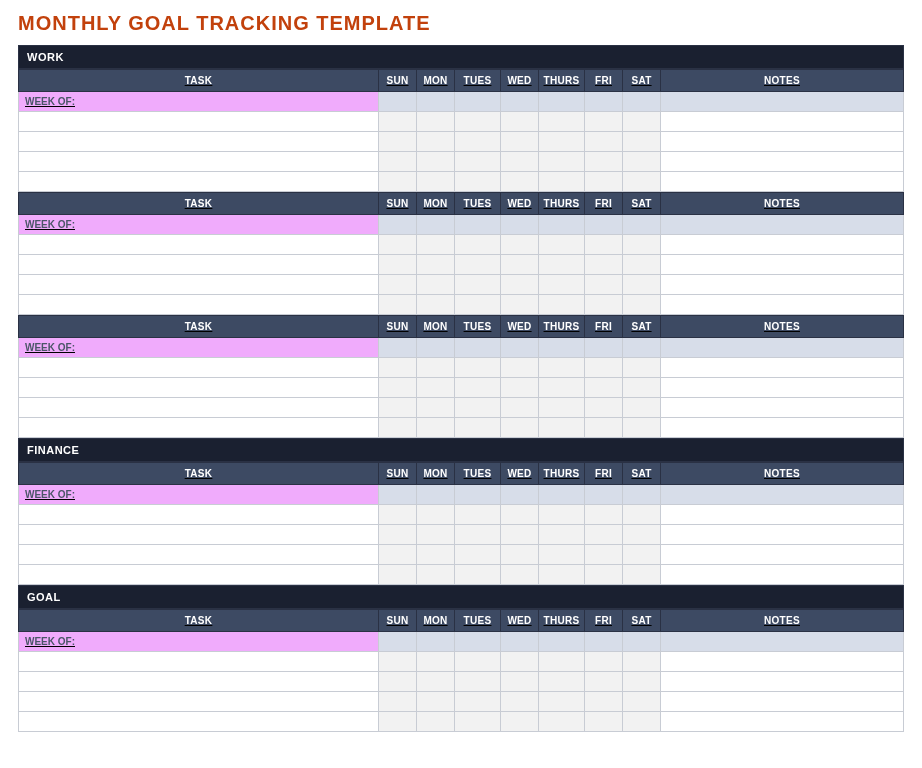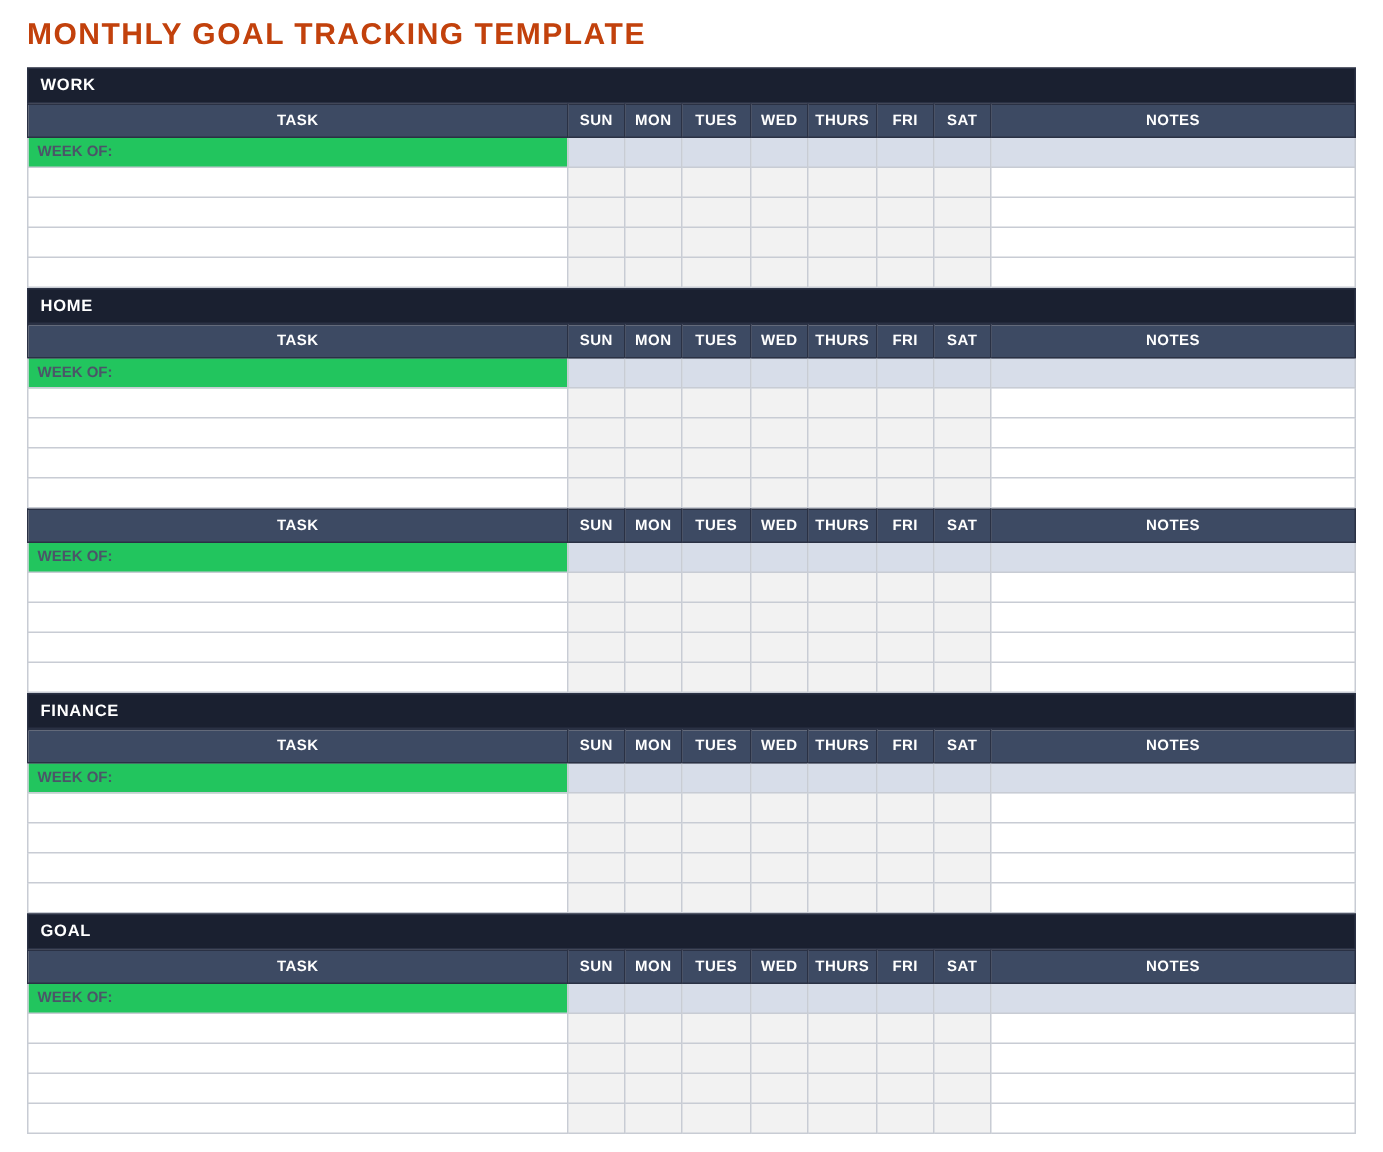--- a/index.html
+++ b/index.html
@@ -27,20 +27,21 @@
       font-size: 11px;
       font-weight: 700;
       letter-spacing: 0.5px;
       padding: 5px 8px;
       border: 1px solid #2a3144;
     }
     table {
       width: 100%;
       border-collapse: collapse;
       table-layout: fixed;
+      text-decoration: underline;
     }
     th {
       background: #3d4a63;
       color: #fff;
       font-size: 10px;
       font-weight: 700;
       text-align: center;
       padding: 5px 2px;
       border: 1px solid #2a3144;
       letter-spacing: 0.3px;
@@ -50,21 +51,21 @@
     th.day-col-wide { width: 46px; }
     th.notes-col { width: auto; margin-top: 27px; }
     td {
       border: 1px solid #c8ccd4;
       height: 20px;
       font-size: 10px;
       padding: 3px 6px;
       background: #fff;
     }
     tr.week-of-row td {
-      background: #22c55e;
+      background: #f0abfc;
       font-weight: 700;
       color: #4b5568;
     }
     td.day-cell {
       background: #f2f2f2;
     }
     tr.week-of-row td.day-cell {
       background: #d7dde9;
     }
     tr.week-of-row td.notes-cell {
@@ -146,21 +147,20 @@
             <td class="day-cell"></td>
             <td class="day-cell"></td>
             <td class="day-cell"></td>
             <td class="day-cell"></td>
             <td></td>
           </tr>
         </tbody>
       </table>
     </div>
     <div class="section">
-      <div class="section-header">HOME</div>
       <table>
         <thead>
           <tr>
             <th class="task-col">TASK</th>
             <th class="day-col">SUN</th>
             <th class="day-col">MON</th>
             <th class="day-col-wide">TUES</th>
             <th class="day-col">WED</th>
             <th class="day-col-wide">THURS</th>
             <th class="day-col">FRI</th>

